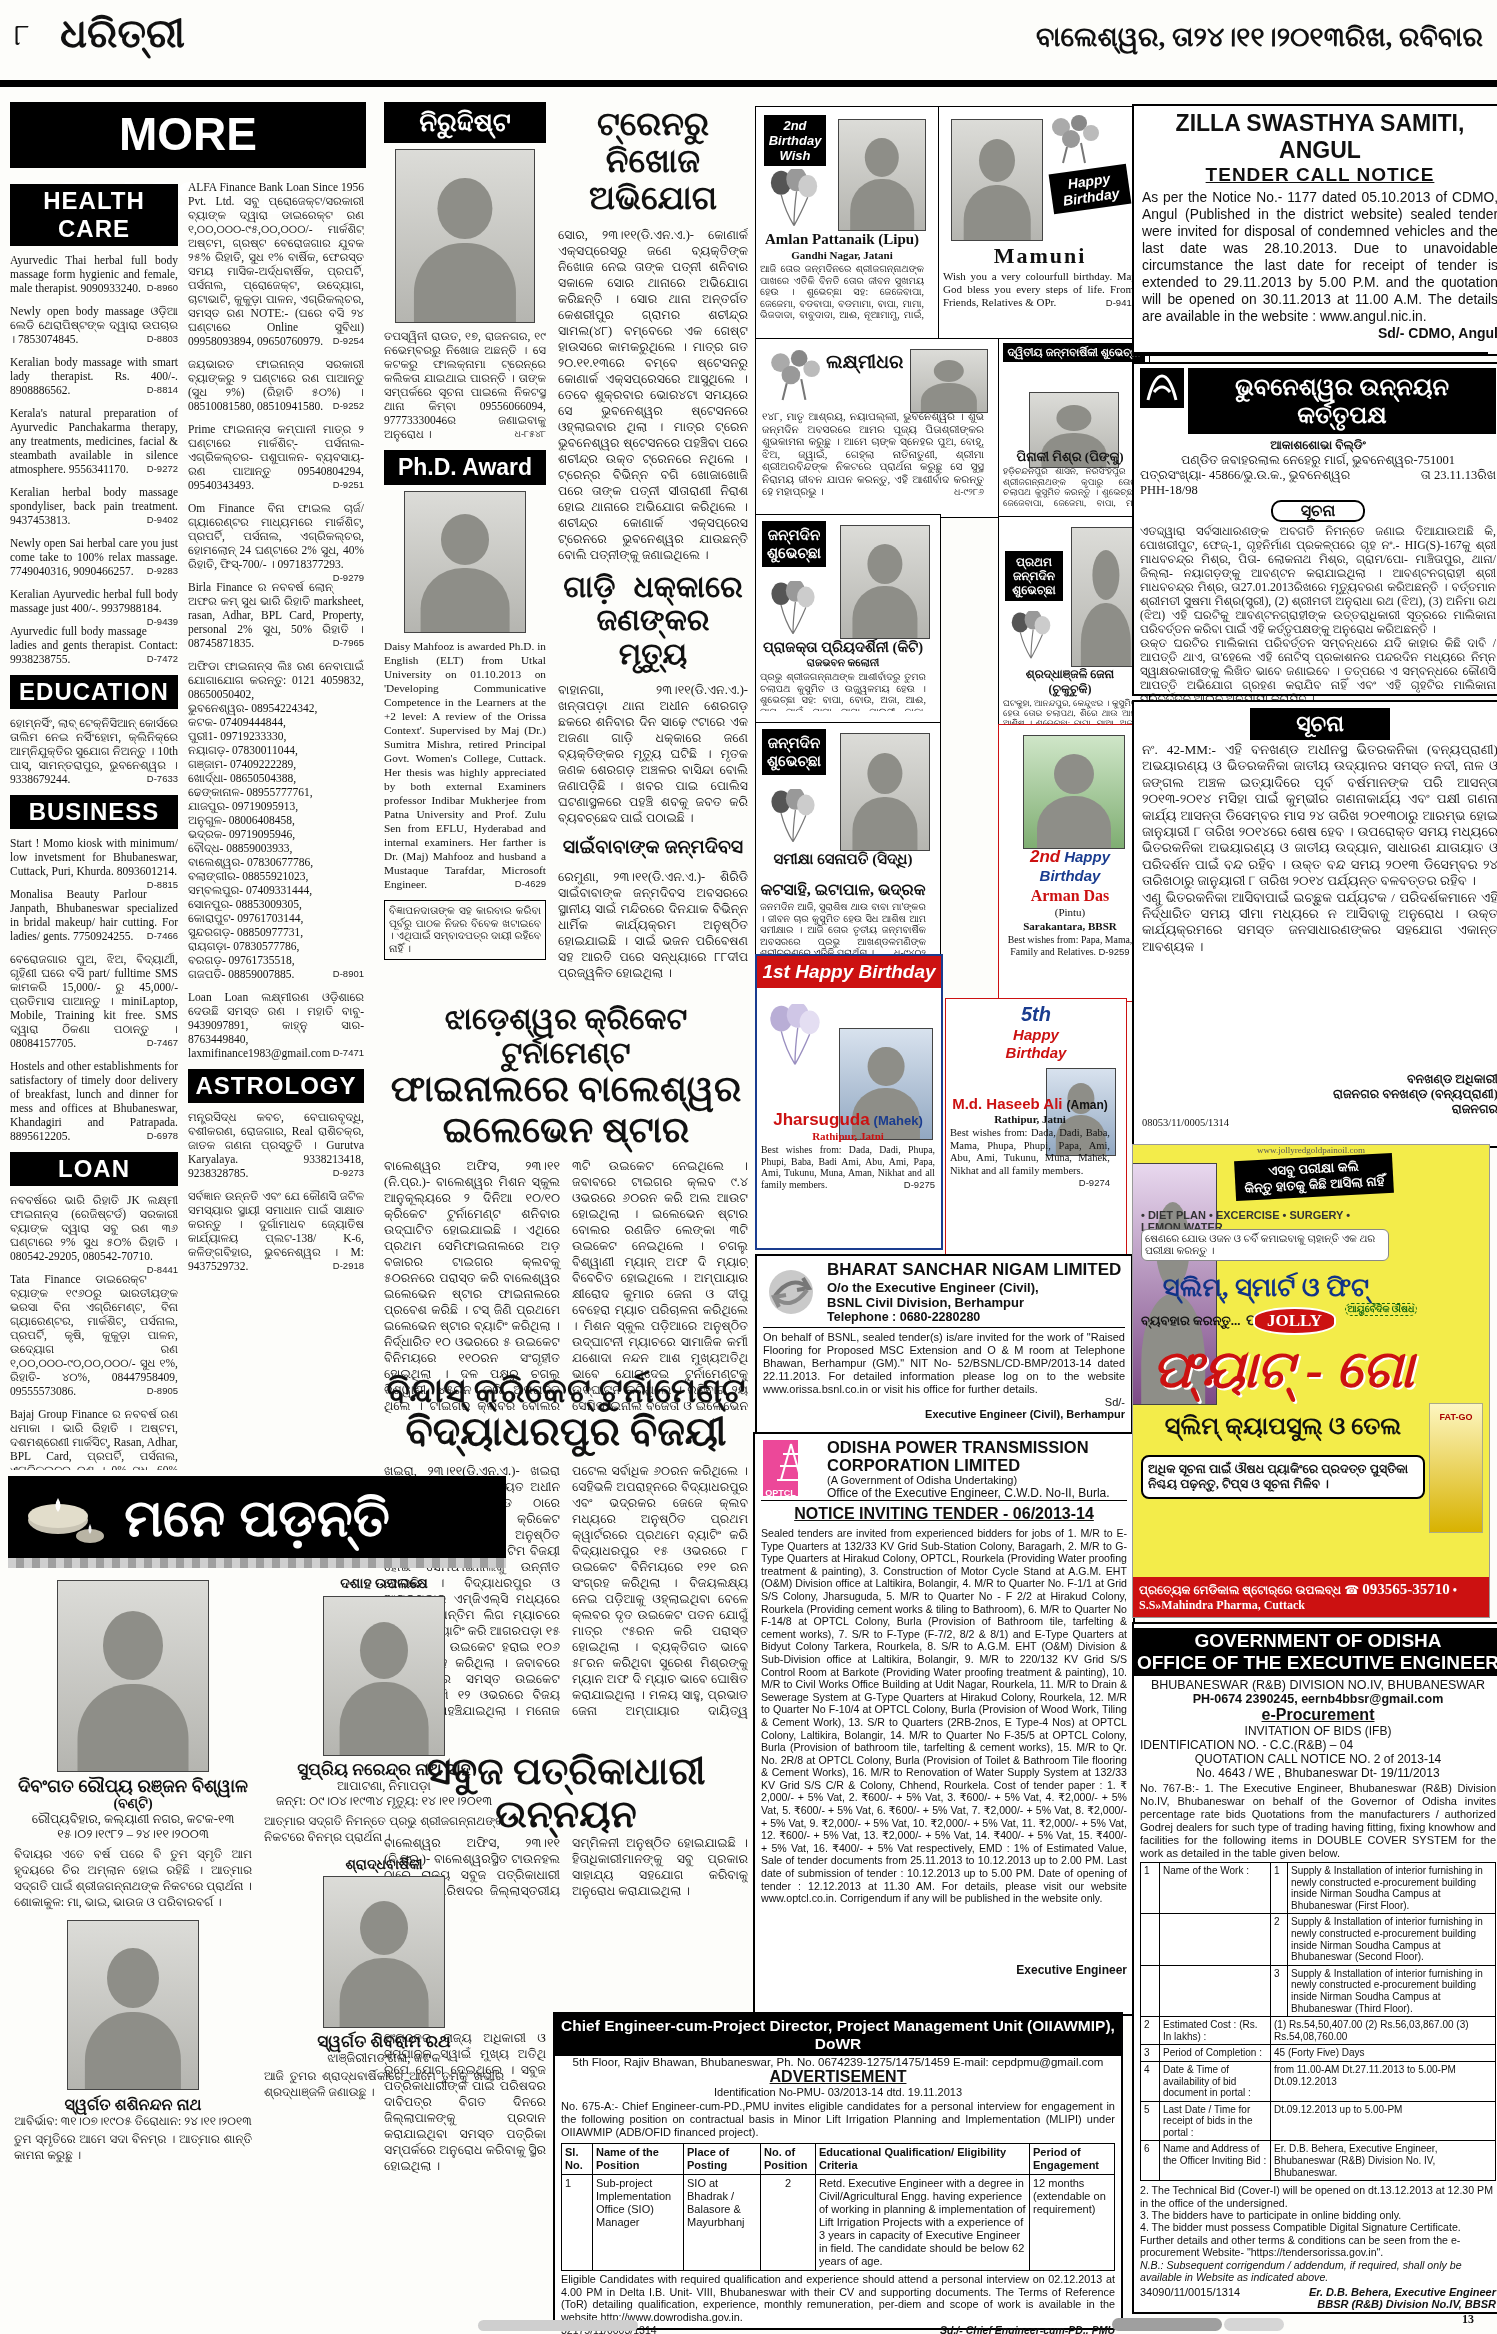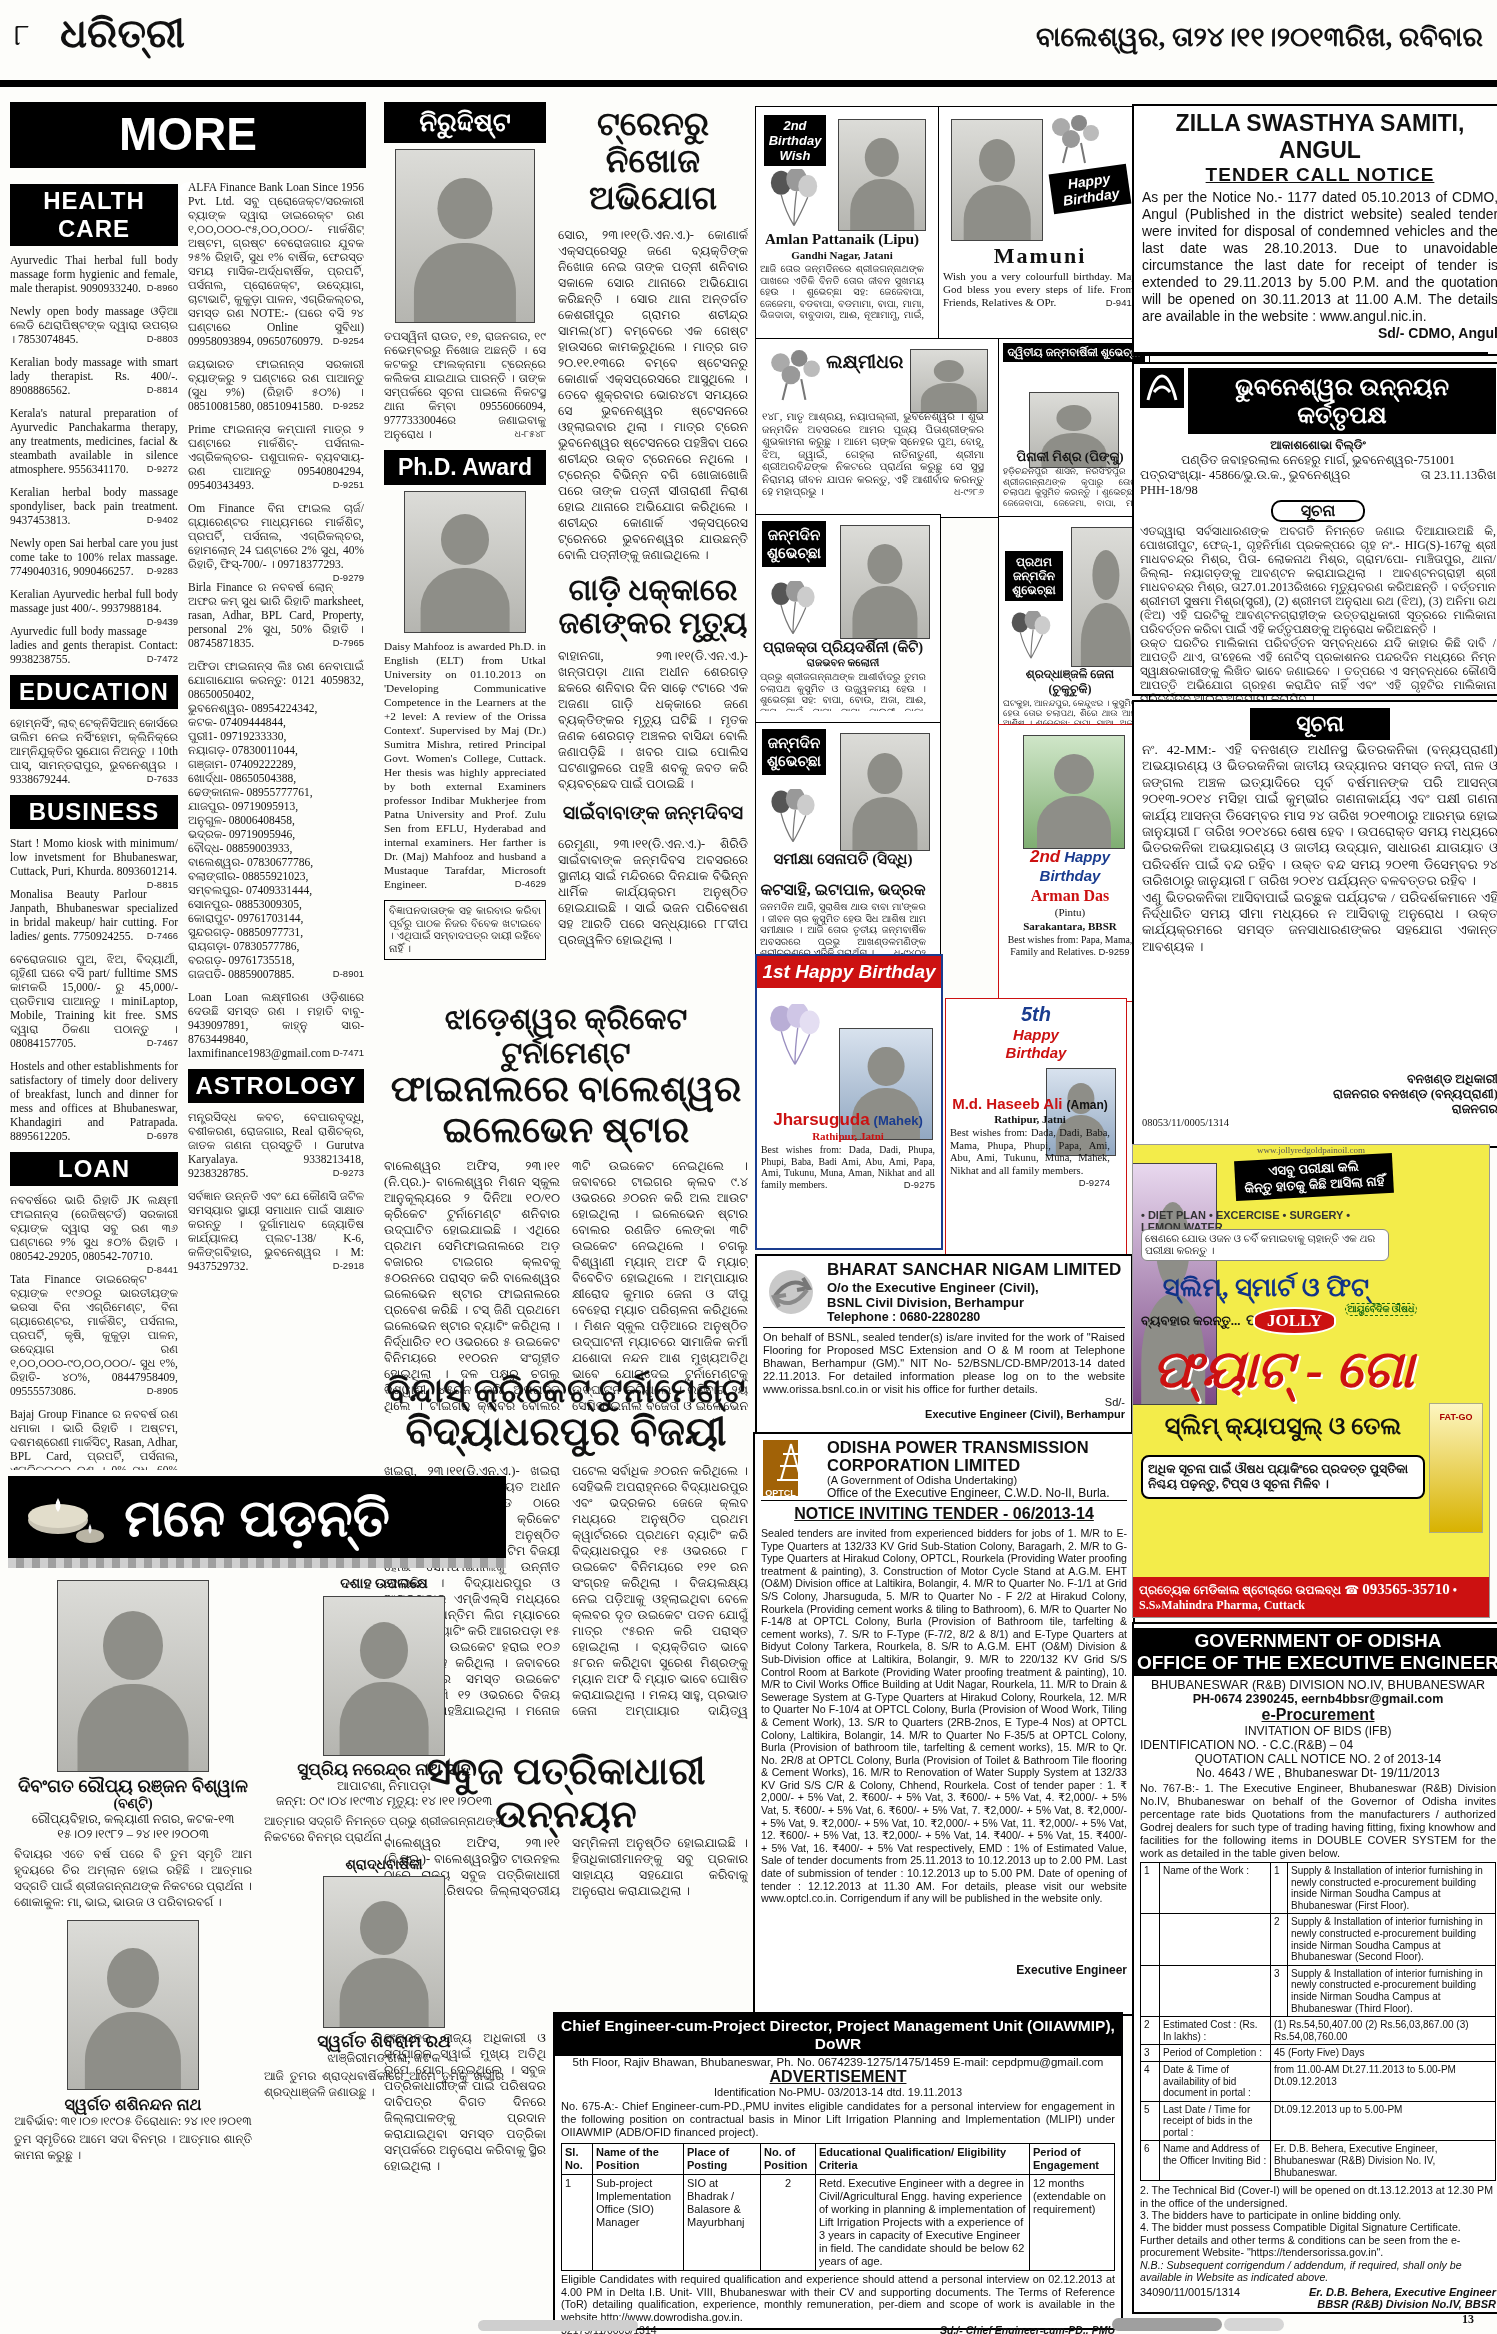--- a/index.html
+++ b/index.html
@@ -115,21 +115,21 @@
     <div class="banner" style="font-size:23px;padding:4px 0;margin-top:4px;">Ph.D. Award</div>
     <div class="photo" style="width:120px;height:140px;margin:6px auto 6px;"></div>
     <p class="ad" style="font-size:11.3px;"><span>Daisy Mahfooz is awarded Ph.D. in English (ELT) from Utkal University on 01.10.2013 on 'Developing Communicative Competence in the Learners at the +2 level: A review of the Orissa Context'. Supervised by Maj (Dr.) Sumitra Mishra, retired Principal Govt. Women's College, Cuttack. Her thesis was highly appreciated by both external Examiners professor Indibar Mukherjee from Patna University and Prof. Zulu Sen from EFLU, Hyderabad and internal examiners. Her farther is Dr. (Maj) Mahfooz and husband a Mustaque Tarafdar, Microsoft Engineer.</span><span class="code">D-4629</span></p>
     <div style="border:1.5px solid #000;padding:4px;font-size:10.5px;line-height:12.5px;text-align:justify;">ବିଜ୍ଞାପନଦାତାଙ୍କ ସହ କାରବାର କରିବା ପୂର୍ବରୁ ପାଠକ ନିଜର ବିବେକ ଖଟାଇବେ । ଏଥିପାଇଁ ସମ୍ବାଦପତ୍ର ଦାୟୀ ରହିବେ ନାହିଁ ।</div>
   </div>
 
   <div class="abs flow" style="left:558px;top:100px;width:190px;height:900px;">
     <div class="head-odia pre" style="font-size:33px;margin:6px 0 10px;">ଟ୍ରେନରୁ ନିଖୋଜ
 ଅଭିଯୋଗ</div>
     <p class="news-body" style="margin:0 0 10px;">ସୋର, ୨୩।୧୧(ଡି.ଏନ.ଏ.)- କୋଣାର୍କ ଏକ୍ସପ୍ରେସରୁ ଜଣେ ବ୍ୟକ୍ତିଙ୍କ ନିଖୋଜ ନେଇ ତାଙ୍କ ପତ୍ନୀ ଶନିବାର ସକାଳେ ସୋର ଥାନାରେ ଅଭିଯୋଗ କରିଛନ୍ତି । ସୋର ଥାନା ଅନ୍ତର୍ଗତ କେଶରୀପୁର ଗ୍ରାମର ଶଚୀନ୍ଦ୍ର ସାମଲ(୪୮) ବମ୍ବେରେ ଏକ ଗେଷ୍ଟ ହାଉସରେ କାମକରୁଥିଲେ । ମାତ୍ର ଗତ ୨୦.୧୧.୧୩ରେ ବମ୍ବେ ଷ୍ଟେସନରୁ କୋଣାର୍କ ଏକ୍ସପ୍ରେସରେ ଆସୁଥିଲେ । ତେବେ ଶୁକ୍ରବାର ଭୋର୪ଟା ସମୟରେ ସେ ଭୁବନେଶ୍ୱର ଷ୍ଟେସନରେ ଓହ୍ଲାଇବାର ଥିଲା । ମାତ୍ର ଟ୍ରେନ ଭୁବନେଶ୍ୱର ଷ୍ଟେସନରେ ପହଞ୍ଚିବା ପରେ ଶଚୀନ୍ଦ୍ର ଉକ୍ତ ଟ୍ରେନରେ ନଥିଲେ । ଟ୍ରେନ୍‌ର ବିଭିନ୍ନ ବଗି ଖୋଜାଖୋଜି ପରେ ତାଙ୍କ ପତ୍ନୀ ସୀତାରାଣୀ ନିରାଶ ହୋଇ ଥାନାରେ ଅଭିଯୋଗ କରିଥିଲେ । ଶଚୀନ୍ଦ୍ର କୋଣାର୍କ ଏକ୍ସପ୍ରେସ ଟ୍ରେନରେ ଭୁବନେଶ୍ୱର ଯାଉଛନ୍ତି ବୋଲି ପତ୍ନୀଙ୍କୁ ଜଣାଇଥିଲେ ।</p>
-    <div class="head-odia pre" style="font-size:30px;margin:6px 0 8px;">ଗାଡ଼ି ଧକ୍କାରେ
+    <div class="head-odia pre" style="font-size:30px;margin:6px 0 8px;font-family:Liberation Mono, monospace;">ଗାଡ଼ି ଧକ୍କାରେ
 ଜଣଙ୍କର ମୃତ୍ୟୁ</div>
     <p class="news-body" style="margin:0 0 10px;">ବାହାନଗା, ୨୩।୧୧(ଡି.ଏନ.ଏ.)- ଖନ୍ତାପଡ଼ା ଥାନା ଅଧୀନ ଶେରଗଡ଼ ଛକରେ ଶନିବାର ଦିନ ସାଢ଼େ ୯ଟାରେ ଏକ ଅଜଣା ଗାଡ଼ି ଧକ୍କାରେ ଜଣେ ବ୍ୟକ୍ତିଙ୍କର ମୃତ୍ୟୁ ଘଟିଛି । ମୃତକ ଜଣକ ଶେରଗଡ଼ ଅଞ୍ଚଳର ବାସିନ୍ଦା ବୋଲି ଜଣାପଡ଼ିଛି । ଖବର ପାଇ ପୋଲିସ ଘଟଣାସ୍ଥଳରେ ପହଞ୍ଚି ଶବକୁ ଜବତ କରି ବ୍ୟବଚ୍ଛେଦ ପାଇଁ ପଠାଇଛି ।</p>
     <div class="head-odia" style="font-size:19px;margin:4px 0 6px;">ସାଇଁବାବାଙ୍କ ଜନ୍ମଦିବସ</div>
     <p class="news-body">ରେମୁଣା, ୨୩।୧୧(ଡି.ଏନ.ଏ.)- ଶିରିଡି ସାଇଁବାବାଙ୍କ ଜନ୍ମଦିବସ ଅବସରରେ ସ୍ଥାନୀୟ ସାଇଁ ମନ୍ଦିରରେ ଦିନଯାକ ବିଭିନ୍ନ ଧାର୍ମିକ କାର୍ଯ୍ୟକ୍ରମ ଅନୁଷ୍ଠିତ ହୋଇଯାଇଛି । ସାଇଁ ଭଜନ ପରିବେଷଣ ସହ ଆରତି ପରେ ସନ୍ଧ୍ୟାରେ ୮୮ଦୀପ ପ୍ରଜ୍ୱଳିତ ହୋଇଥିଲା ।</p>
   </div>
 
   <div class="abs" style="left:384px;top:1002px;width:364px;">
     <div class="head-odia" style="font-size:30px;">ଝାଡ଼େଶ୍ୱର କ୍ରିକେଟ ଟୁର୍ନାମେଣ୍ଟ</div>
     <div class="head-odia" style="font-size:36px;margin-bottom:8px;">ଫାଇନାଲରେ ବାଲେଶ୍ୱର ଇଲେଭେନ ଷ୍ଟାର</div>
     <div class="two-col news-body flow" style="height:268px;">ବାଲେଶ୍ୱର ଅଫିସ, ୨୩।୧୧ (ନି.ପ୍ର.)- ବାଲେଶ୍ୱର ମିଶନ ସ୍କୁଲ ଆନୁକୂଲ୍ୟରେ ୨ ଦିନିଆ ୧୦/୧୦ କ୍ରିକେଟ ଟୁର୍ନାମେଣ୍ଟ ଶନିବାର ଉଦ୍‌ଘାଟିତ ହୋଇଯାଇଛି । ଏଥିରେ ପ୍ରଥମ ସେମିଫାଇନାଲରେ ଅଡ଼ ବଜାରର ଟାଇଗର କ୍ଲବକୁ ୫୦ରନରେ ପରାସ୍ତ କରି ବାଲେଶ୍ୱର ଇଲେଭେନ ଷ୍ଟାର ଫାଇନାଲରେ ପ୍ରବେଶ କରିଛି । ଟସ୍ ଜିଣି ପ୍ରଥମେ ଇଲେଭେନ ଷ୍ଟାର ବ୍ୟାଟିଂ କରିଥିଲା । ନିର୍ଦ୍ଧାରିତ ୧୦ ଓଭରରେ ୫ ଉଇକେଟ ବିନିମୟରେ ୧୧୦ରନ ସଂଗୃହୀତ ହୋଇଥିଲା । ଦଳ ପକ୍ଷରୁ ଚଗଲୁ ବିଶ୍ୱାଣୀ ୪୫ରନ କରି ଅପରାଜିତ ଥିଲେ । ଟାଇଗର କ୍ଲବର ବୋଲର ୩ଟି ଉଇକେଟ ନେଇଥିଲେ । ଜବାବରେ ଟାଇଗର କ୍ଲବ ୯.୪ ଓଭରରେ ୬୦ରନ କରି ଅଲ ଆଉଟ ହୋଇଥିଲା । ଇଲେଭେନ ଷ୍ଟାର ବୋଲର ରଣଜିତ ଲେଙ୍କା ୩ଟି ଉଇକେଟ ନେଇଥିଲେ । ଚଗଲୁ ବିଶ୍ୱାଣୀ ମ୍ୟାନ୍ ଅଫ ଦି ମ୍ୟାଚ୍ ବିବେଚିତ ହୋଇଥିଲେ । ଅମ୍ପାୟାର କ୍ଷୀରୋଦ କୁମାର ଜେନା ଓ ଦୀପୁ ବେହେରା ମ୍ୟାଚ ପରିଚାଳନା କରିଥିଲେ । ମିଶନ ସ୍କୁଲ ପଡ଼ିଆରେ ଅନୁଷ୍ଠିତ ଉଦ୍‌ଘାଟନୀ ମ୍ୟାଚରେ ସାମାଜିକ କର୍ମୀ ଯଶୋଦା ନନ୍ଦନ ଆଶ ମୁଖ୍ୟଅତିଥି ଭାବେ ଯୋଗଦେଇ ଟୁର୍ନାମେଣ୍ଟକୁ ଉଦ୍‌ଘାଟନ କରିଥିଲେ । ରବିବାର ୨ୟ ସେମିଫାଇନାଲ ବିଜେତା ଓ ଇଲେଭେନ ଷ୍ଟାର ମଧ୍ୟରେ ଫାଇନାଲ ମ୍ୟାଚ୍ ଅନୁଷ୍ଠିତ ହେବ ।</div>
@@ -356,21 +356,21 @@
       <div style="font-size:13px;font-weight:bold;">O/o the Executive Engineer (Civil),</div>
       <div style="font-size:13px;font-weight:bold;">BSNL Civil Division, Berhampur</div>
       <div style="font-size:12.5px;font-weight:bold;">Telephone : 0680-2280280</div>
     </div>
     <div style="font-size:11px;line-height:13px;text-align:justify;border-top:1px solid #000;margin-top:3px;padding-top:3px;">On behalf of BSNL, sealed tender(s) is/are invited for the work of "Raised Flooring for Proposed MSC Extension and O &amp; M room at Telephone Bhawan, Berhampur (GM)." NIT No- 52/BSNL/CD-BMP/2013-14 dated 22.11.2013. For detailed information please log on to the website www.orissa.bsnl.co.in or visit his office for further details.</div>
     <div style="font-size:11px;text-align:right;"><span>Sd/-</span><br><b>Executive Engineer (Civil), Berhampur</b></div>
   </div>
 
   <div class="abs box sans" style="left:753px;top:1432px;width:366px;height:572px;padding:4px 6px;">
     <div style="position:relative;height:62px;border-bottom:1px solid #000;">
-      <div class="abs" style="left:2px;top:2px;width:35px;height:56px;background:#a16207;">
+      <div class="abs" style="left:2px;top:2px;width:35px;height:56px;background:#ec4899;">
         <svg width="56" height="44" viewBox="0 0 56 44">
             <path d="M28 4 L18 40 M28 4 L38 40 M20 14 L36 14 M17 26 L39 26 M14 40 L42 40" stroke="#fff" stroke-width="2" fill="none"></path>
           </svg>
         <div style="color:#fff;font-size:9px;text-align:center;font-weight:bold;">OPTCL</div>
       </div>
       <div style="margin-left:66px;">
         <div style="font-size:16.5px;font-weight:bold;line-height:18px;">ODISHA POWER TRANSMISSION CORPORATION LIMITED</div>
         <div style="font-size:11px;">(A Government of Odisha Undertaking)</div>
         <div style="font-size:12px;">Office of the Executive Engineer, C.W.D. No-II, Burla.</div>
       </div>

